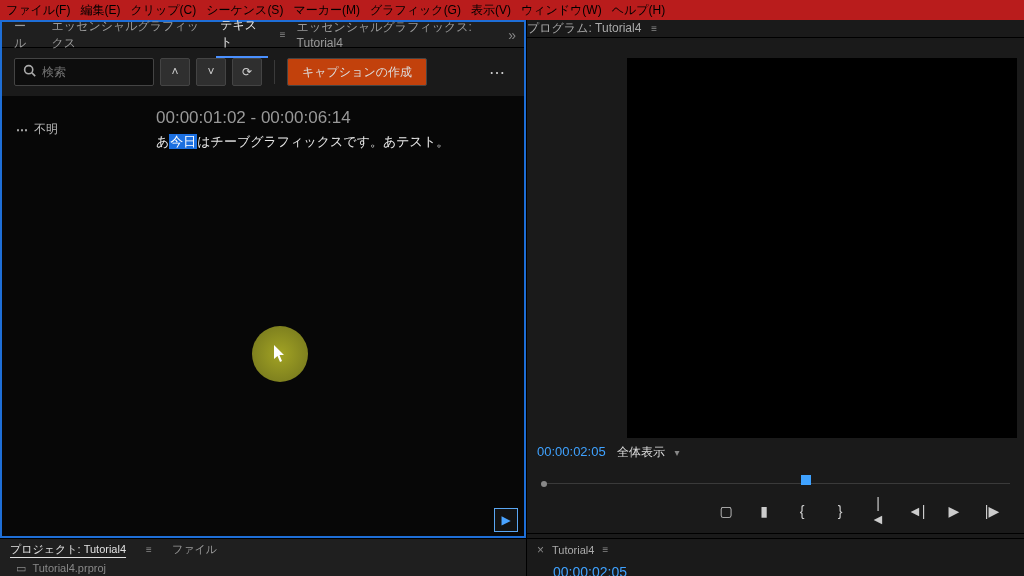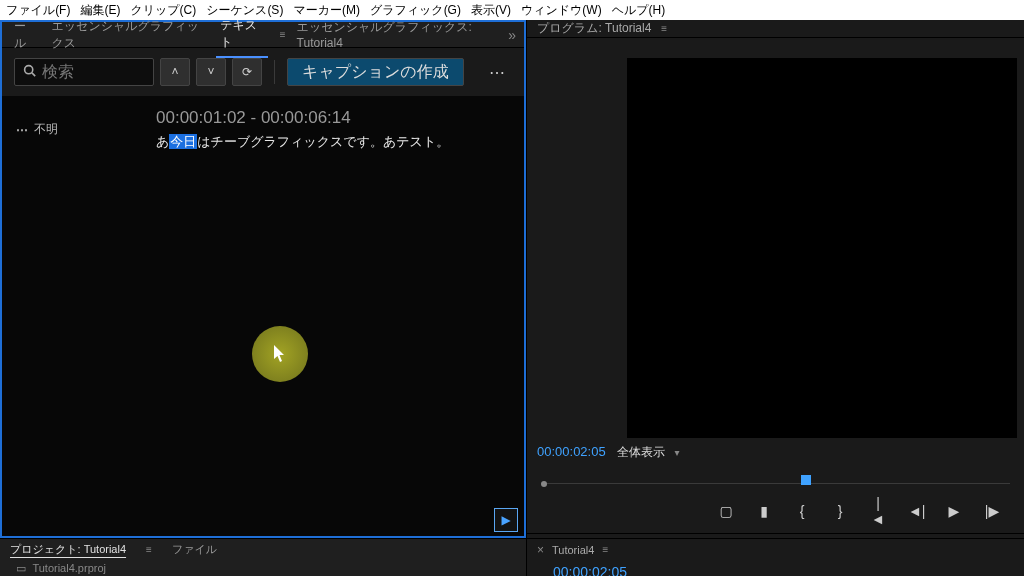--- a/index.html
+++ b/index.html
@@ -1,18 +1,18 @@
 <!DOCTYPE html>
 <html><head>
   <meta charset="utf-8">
   <style>
     * { margin: 0; padding: 0; box-sizing: border-box; font-family: "Hiragino Kaku Gothic Pro", "Meiryo", sans-serif; }
     body { background: #1f1f1f; width: 1024px; height: 576px; overflow: hidden; color: #c8c8c8; font-size: 12px; }
 
-    .menubar { background: #ffffff; height: 20px; display: flex; align-items: center; padding: 0 6px; gap: 10px; color: #000; font-size: 12px; }
+    .menubar { background: #b91c1c; height: 20px; display: flex; align-items: center; padding: 0 6px; gap: 10px; color: #000; font-size: 12px; }
     .menubar span { cursor: default; }
 
     .main { display: flex; height: 556px; }
     .left { width: 527px; display: flex; flex-direction: column; background: #1a1a1a; border-right: 1px solid #000; }
     .right { flex: 1; display: flex; flex-direction: column; background: #1a1a1a; }
 
     
     .tabrow { display: flex; align-items: center; height: 26px; border-bottom: 1px solid #000; background: #1f1f1f; padding-left: 8px; gap: 8px; font-size: 12px; color: #999; }
     .tabrow .tab { padding: 5px 4px; }
     .tabrow .tab.active { color: #e8e8e8; border-bottom: 2px solid #4a90ff; }
@@ -20,23 +20,23 @@
     .tabrow .chev { margin-left: auto; margin-right: 8px; color: #888; font-size: 14px; }
 
     .subtabs { display: flex; align-items: center; height: 28px; padding-left: 10px; gap: 20px; font-size: 12px; color: #999; }
     .subtabs .sub { padding: 5px 2px; cursor: default; }
     .subtabs .sub.active { color: #fff; border-bottom: 2px solid #fff; }
 
     .text-panel { border: 2px solid #1e6ed6; border-top: 2px solid #1e6ed6; padding: 0; flex: 1; display: flex; flex-direction: column; }
 
     .toolbar { display: flex; align-items: center; height: 48px; padding: 8px 12px; gap: 6px; }
     .search { display: flex; align-items: center; background: #0d0d0d; border: 1px solid #444; border-radius: 2px; height: 28px; padding: 0 8px; width: 140px; }
-    .search input { background: transparent; border: 0; outline: 0; color: #f0abfc; font-size: 16px; width: 100%; }
+    .search input { background: transparent; border: 0; outline: 0; color: #f0abfc; font-size: 12px; width: 100%; }
     .iconbtn { width: 30px; height: 28px; background: #2f2f2f; border: 1px solid #444; border-radius: 2px; display: inline-flex; align-items: center; justify-content: center; color: #ccc; font-size: 12px; }
-    .txtbtn { height: 28px; background: #0c4a6e; border: 1px solid #444; border-radius: 2px; display: inline-flex; align-items: center; justify-content: center; color: #ddd; font-size: 16px; padding: 0 14px; }
+    .txtbtn { height: 28px; background: #c2410c; border: 1px solid #444; border-radius: 2px; display: inline-flex; align-items: center; justify-content: center; color: #ddd; font-size: 12px; padding: 0 14px; }
     .dotsbtn { width: 30px; height: 28px; display: flex; align-items: center; justify-content: center; color: #ccc; font-size: 16px; margin-left: auto; }
 
     .transcriptarea { flex: 1; background: #070707; position: relative; }
     .trow { display: flex; padding: 12px 14px; gap: 20px; }
     .speaker { display: flex; align-items: center; gap: 6px; color: #bbb; font-size: 12px; width: 120px; }
     .content .time { color: #999; font-size: 17px; }
     .content .text { color: #e8e8e8; font-size: 13px; margin-top: 4px; line-height: 1.5; }
     .highlight { background: #1b6fe0; color: #fff; padding: 0 1px; }
 
     .clickburst { position: absolute; left: 250px; top: 230px; width: 56px; height: 56px; border-radius: 50%; background: radial-gradient(circle, #a2a324 0%, #7a7c1e 80%); display: flex; align-items: center; justify-content: center; }
@@ -45,21 +45,21 @@
     .bottombar-left { height: 38px; display: flex; flex-direction: column; background: #1f1f1f; border-top: 1px solid #000; }
     .projtabs { display: flex; align-items: center; height: 22px; padding-left: 8px; gap: 18px; font-size: 11px; color: #999; }
     .projtabs .ptab { padding: 2px 2px; }
     .projtabs .ptab.active { color: #e0e0e0; text-decoration: underline; text-underline-offset: 4px; }
     .projline { display: flex; align-items: center; height: 16px; padding-left: 16px; gap: 6px; color: #888; font-size: 11px; }
 
     .playbtn-float { position: absolute; right: 8px; bottom: 6px; width: 24px; height: 24px; border: 1px solid #5aa6f2; display: flex; align-items: center; justify-content: center; color: #54a0ff; font-size: 12px; background: #131313; }
     .leftwrap { position: relative; flex: 1; display: flex; flex-direction: column; }
 
     
-    .progtabs { display: flex; align-items: center; height: 26px; padding-left: 10px; gap: 10px; border-bottom: 1px solid #000; font-size: 12px; color: #aaa; }
+    .progtabs { display: flex; align-items: center; height: 26px; gap: 10px; border-bottom: 1px solid #000; font-size: 12px; color: #aaa; }
     .monitor-area { flex: 1; display: flex; flex-direction: column; background: #1a1a1a; padding-top: 20px; }
     .monitor-canvas { margin-left: 100px; width: 390px; height: 380px; background: #000; }
     .monitor-controls { padding: 6px 10px 0 10px; }
     .tc { color: #3fa2ff; font-size: 13px; }
     .zoom { color: #ddd; font-size: 12px; margin-left: 8px; }
     .zoomcaret { color: #888; margin-left: 6px; font-size: 10px; }
     .ruler { position: relative; height: 20px; margin: 8px 4px 0 4px; }
     .rulerline { position: absolute; left: 0; right: 0; top: 14px; height: 1px; background: #3a3a3a; }
     .rulerdot { position: absolute; left: 0; top: 12px; width: 6px; height: 6px; border-radius: 50%; background: #888; }
     .playhead-mark { position: absolute; left: 260px; top: 6px; width: 10px; height: 10px; background: #3fa2ff; }

